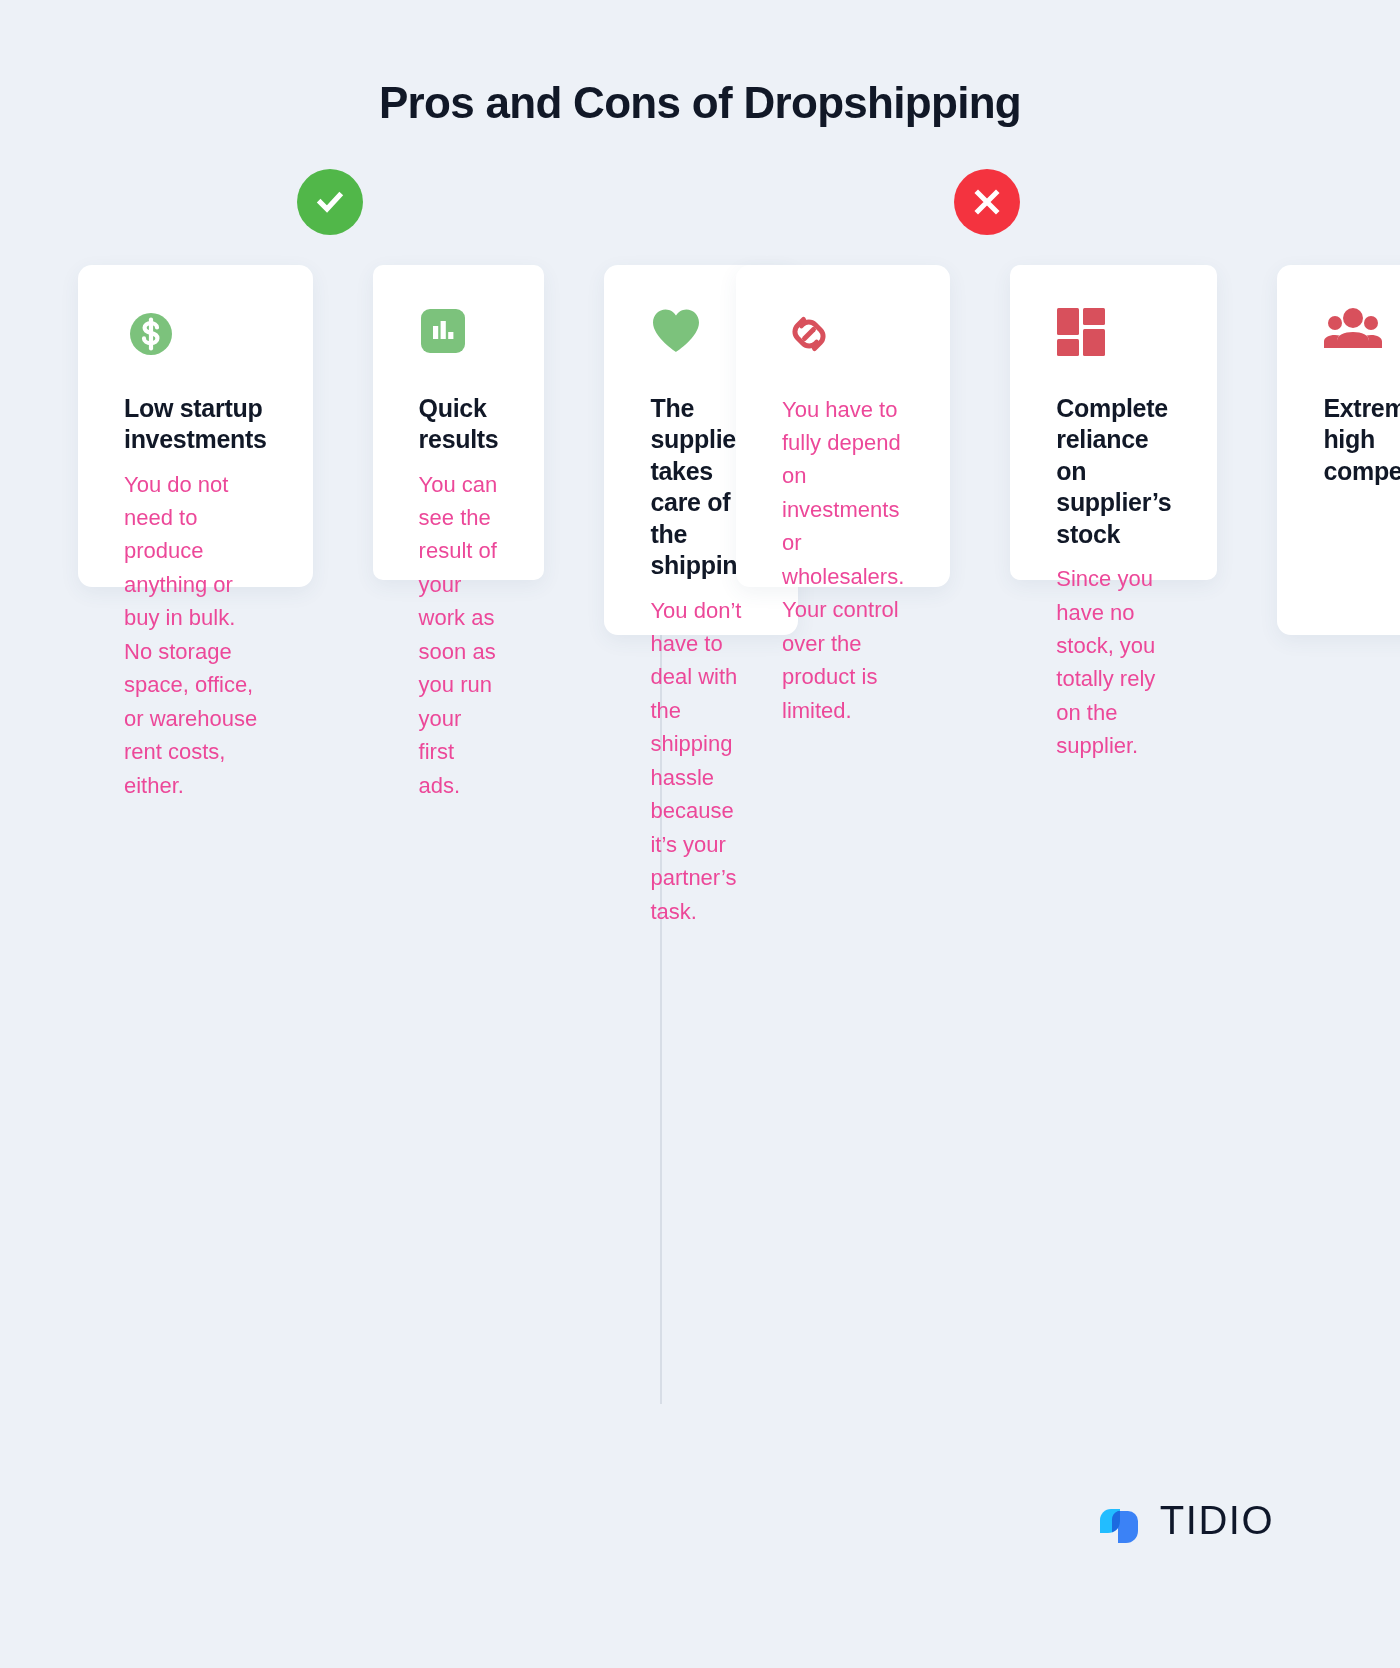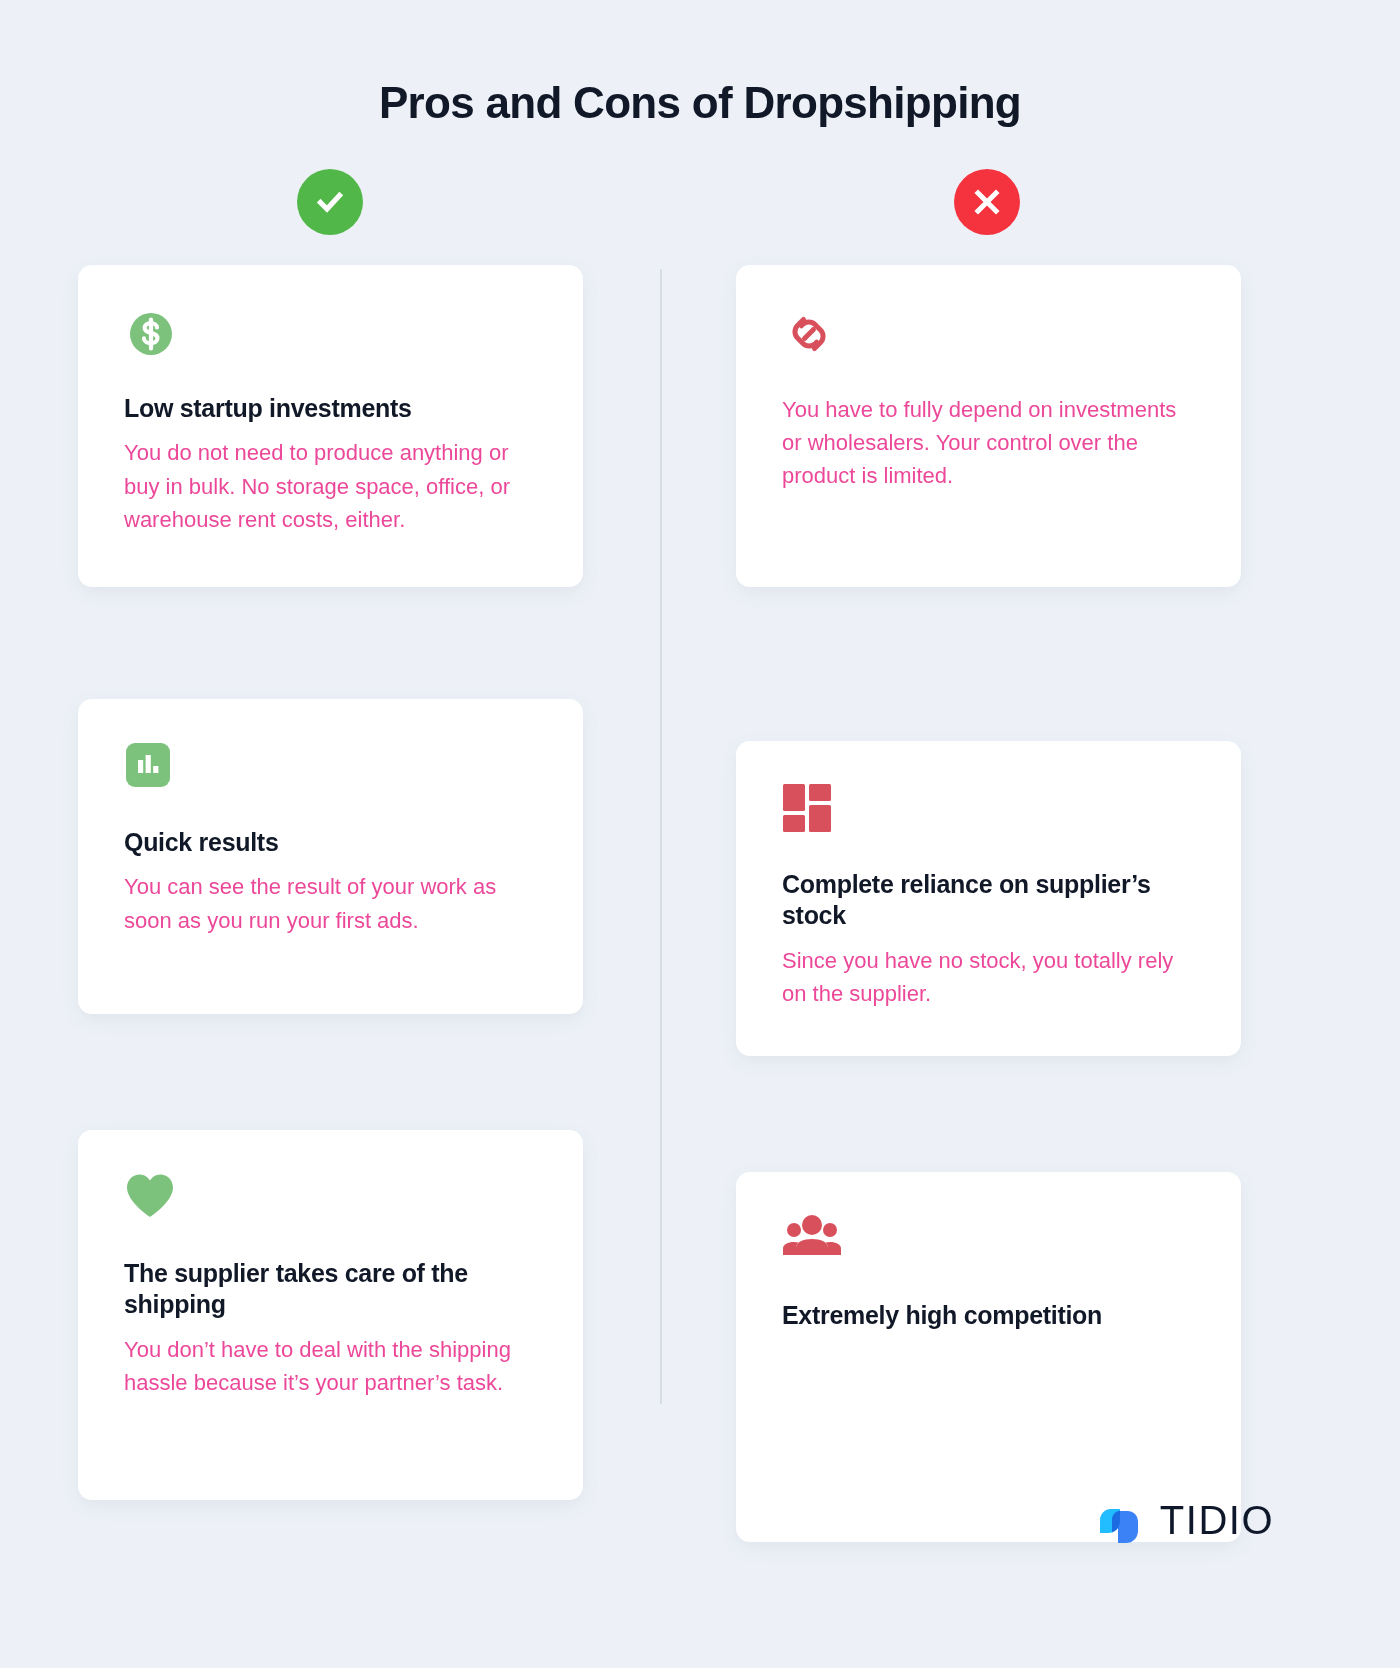--- a/index.html
+++ b/index.html
@@ -57,21 +57,21 @@
   
   .columns {
     position: relative;
     padding: 0 78px;
     display: flex;
     gap: 0;
   }
   .col {
     width: 505px;
     display: flex;
-    flex-direction: column;
+    flex-direction: row;
     gap: 30px;
   }
   .col.left { margin-right: 153px; }
 
   .divider {
     position: absolute;
     left: 660px;
     top: 4px;
     width: 2px;
     height: 1135px;
@@ -102,29 +102,29 @@
   }
   .card-body {
     font-size: 22px;
     line-height: 1.52;
     color: #ec4899;
     font-weight: normal;
   }
 
   
   .row-1 .card { height: 322px; }
-  .row-2 .card { height: 315px; }
+  .row-2 .card { height: 315px; border-radius: 10px; }
   .row-3 .card { height: 370px; }
 
   .gap-1 { height: 52px; }
   .gap-2 { height: 56px; }
 
   
   .col.right .row-1 .card { height: 322px; }
-  .col.right .row-2 .card { height: 315px; margin-top: 42px; }
+  .col.right .row-2 .card { height: 315px; }
   .col.right .row-3 .card { height: 370px; }
 
   
   .footer {
     position: absolute;
     right: 126px;
     bottom: 96px;
     display: flex;
     align-items: center;
     gap: 14px;

